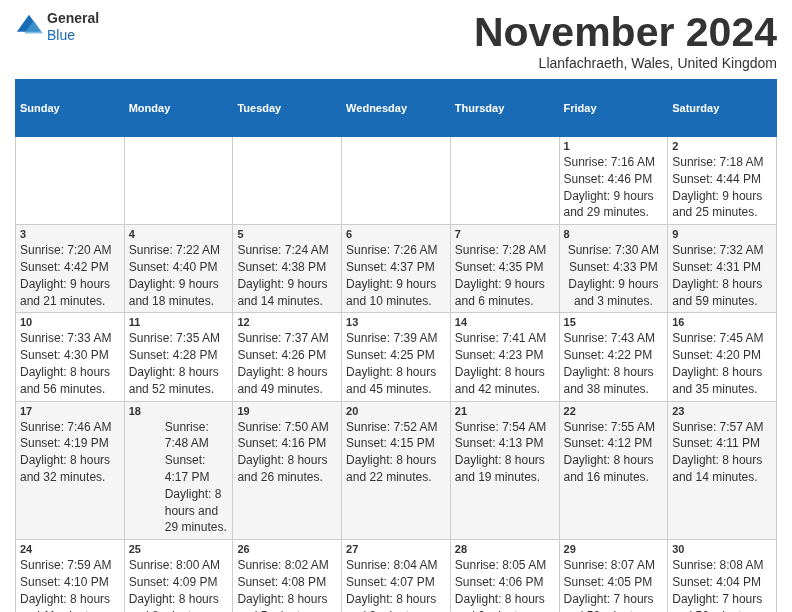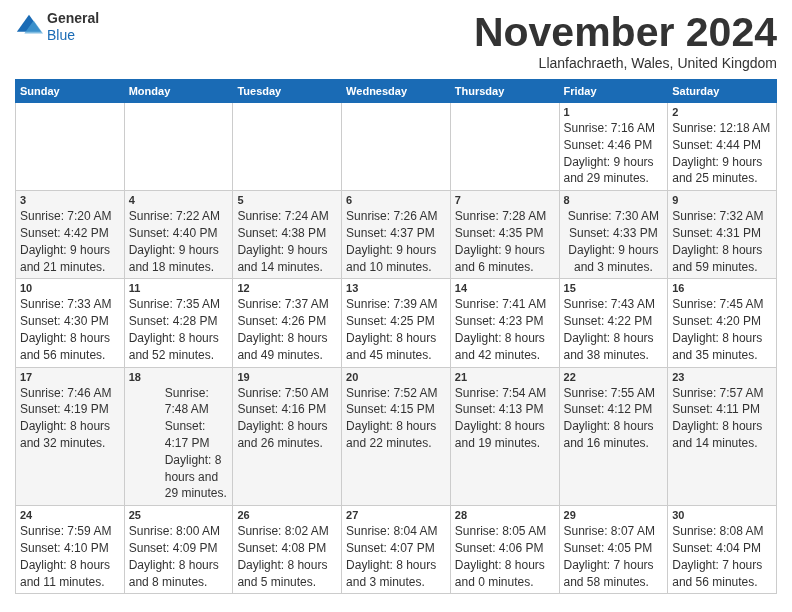--- a/index.html
+++ b/index.html
@@ -57,21 +57,21 @@
       border: 1px solid #ccc;
       border-collapse: collapse;
       width: 100%;
       table-layout: fixed;
     }
     .calendar th {
       background-color: #1a6bb5;
       color: #fff;
       font-size: 11px;
       font-weight: bold;
-      padding: 5px 4px;
+      padding: 22px 4px;
       text-align: left;
       border: 1px solid #1a6bb5;
     }
     .calendar td {
       vertical-align: top;
       padding: 3px 4px;
       border: 1px solid #ccc;
       font-size: 9.5px;
       color: #333;
       background: #fff;
@@ -136,21 +136,21 @@
           <td class="empty"></td>
           <td class="empty"></td>
           <td>
             <span class="day-num">1</span>
             <div class="day-info" style="white-space: pre-line;">Sunrise: 7:16 AM
 Sunset: 4:46 PM
 Daylight: 9 hours and 29 minutes.</div>
           </td>
           <td>
             <span class="day-num">2</span>
-            <div class="day-info" style="white-space: pre-line;">Sunrise: 12:18 AM
+            <div class="day-info" style="white-space: pre-line;">Sunrise: 7:18 AM
 Sunset: 4:44 PM
 Daylight: 9 hours and 25 minutes.</div>
           </td>
         </tr>
         <tr>
           <td>
             <span class="day-num">3</span>
             <div class="day-info" style="white-space: pre-line;">Sunrise: 7:20 AM
 Sunset: 4:42 PM
 Daylight: 9 hours and 21 minutes.</div>

